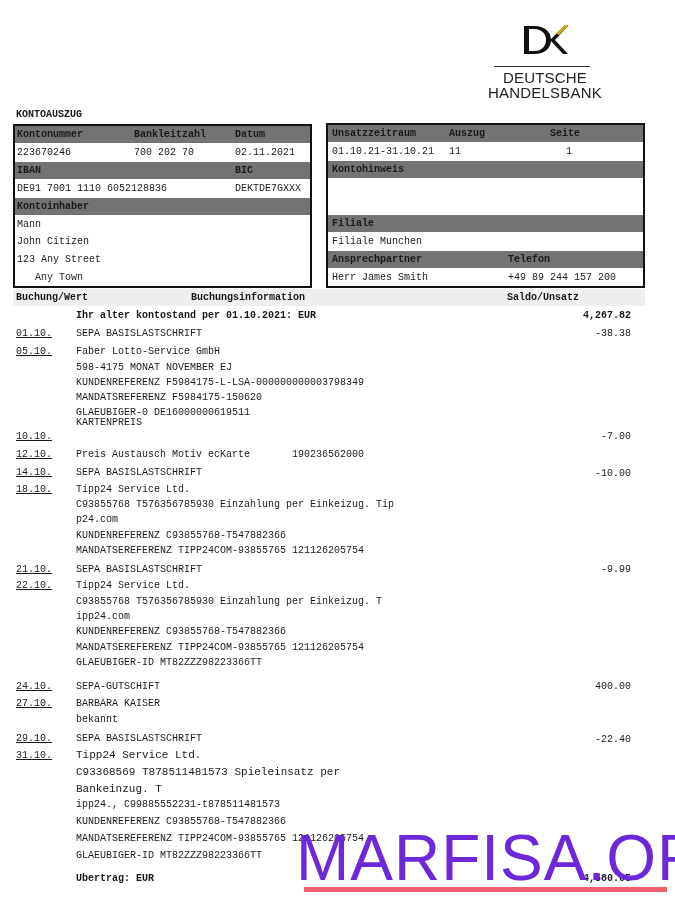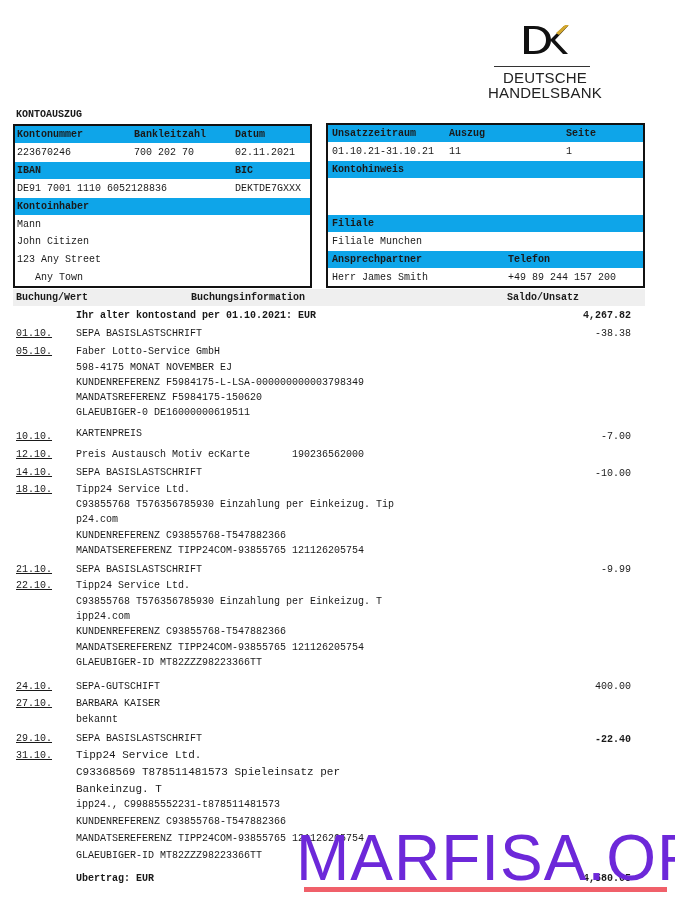--- a/index.html
+++ b/index.html
@@ -22,21 +22,21 @@
   .logo-line1 { top: 45px; }
   .logo-line2 { top: 60px; }
 
   .doc-title { left: 16px; top: 109px; font-weight: bold; font-size: 10px; }
 
   
   .box { border: 2px solid #111; box-sizing: border-box; }
   .box-left { left: 13px; top: 124px; width: 299px; height: 164px; }
   .box-right { left: 326px; top: 123px; width: 319px; height: 165px; }
   .row { position: absolute; left: 0; right: 0; height: 17px; }
-  .row.grey { background: #0ea5e9; }
+  .row.grey { background: #737373; }
   .cell { position: absolute; top: 3px; white-space: nowrap; font-size: 10px; }
 
   
   .ledger-head { left: 13px; top: 289px; width: 632px; height: 17px; background: #efefef; }
   .ledger-head .cell { top: 3px; font-weight: bold; }
 
   .line { position: absolute; white-space: nowrap; font-size: 10px; }
   .date { left: 16px; text-decoration: underline; }
   .info { left: 76px; }
   .amt { right: 44px; text-align: right; }
@@ -101,21 +101,21 @@
   </div>
   <div class="row" style="top:143px;">
     <span class="cell" style="left:20px;">Any Town</span>
   </div>
 </div>
 
 <div class="abs box box-right">
   <div class="row grey" style="top:0;">
     <span class="cell b" style="left:4px;">Unsatzzeitraum</span>
     <span class="cell b" style="left:121px;">Auszug</span>
-    <span class="cell b" style="left:238px;">Seite</span>
+    <span class="cell b" style="left:222px;">Seite</span>
   </div>
   <div class="row" style="top:18px;">
     <span class="cell" style="left:4px;">01.10.21-31.10.21</span>
     <span class="cell" style="left:121px;">11</span>
     <span class="cell" style="left:238px;">1</span>
   </div>
   <div class="row grey" style="top:36px;">
     <span class="cell b" style="left:4px;">Kontohinweis</span>
   </div>
   <div class="row" style="top:54px; height:36px;">
@@ -154,21 +154,21 @@
   <div class="line info" style="top:362px;">598-4175 MONAT NOVEMBER EJ</div>
   <div class="line info" style="top:377px;">KUNDENREFERENZ F5984175-L-LSA-000000000003798349</div>
   <div class="line info" style="top:392px;">MANDATSREFERENZ F5984175-150620</div>
   <div class="line info" style="top:407px;">GLAEUBIGER-0 DE16000000619511</div>
   <div class="line amt" style="top:328px;">-38.38</div>
 </div>
 
 <div>
   <div class="line date" style="top:431px;">10.10.</div>
   <div class="line date" style="top:449px;">12.10.</div>
-  <div class="line info" style="top:428px;text-align:right;">KARTENPREIS</div>
+  <div class="line info" style="top:417px;text-align:right;">KARTENPREIS</div>
   <div class="line info" style="top:449px; white-space:pre;">Preis Austausch Motiv ecKarte       190236562000</div>
   <div class="line amt" style="top:431px;">-7.00</div>
 </div>
 
 <div>
   <div class="line date" style="top:467px;">14.10.</div>
   <div class="line date" style="top:484px;">18.10.</div>
   <div class="line info" style="top:467px;">SEPA BASISLASTSCHRIFT</div>
   <div class="line info" style="top:484px;">Tipp24 Service Ltd.</div>
   <div class="line info" style="top:499px;">C93855768 T576356785930 Einzahlung per Einkeizug. Tip</div>
@@ -204,21 +204,21 @@
   <div class="line date" style="top:733px;">29.10.</div>
   <div class="line date" style="top:750px;">31.10.</div>
   <div class="line info" style="top:733px;">SEPA BASISLASTSCHRIFT</div>
   <div class="line info t-lg" style="top:749px;">Tipp24 Service Ltd.</div>
   <div class="line info t-lg" style="top:766px;">C93368569 T878511481573 Spieleinsatz per</div>
   <div class="line info t-lg" style="top:783px;">Bankeinzug. T</div>
   <div class="line info" style="top:799px;">ipp24., C99885552231-t878511481573</div>
   <div class="line info" style="top:816px;">KUNDENREFERENZ C93855768-T547882366</div>
   <div class="line info" style="top:833px;">MANDATSEREFERENZ TIPP24COM-93855765 121126205754</div>
   <div class="line info" style="top:850px;">GLAEUBIGER-ID MT82ZZZ98223366TT</div>
-  <div class="line amt" style="top:734px;font-weight:bold;">-22.40</div>
+  <div class="line amt" style="top:734px;">-22.40</div>
 </div>
 
 <div class="line info b" style="top:873px;">Ubertrag: EUR</div>
 <div class="line amt b" style="top:873px;">4,580.05</div>
 
 <div class="abs wm">
   <div class="wm-text">MARFISA.ORG</div>
   <div class="wm-bar"></div>
 </div>
 

